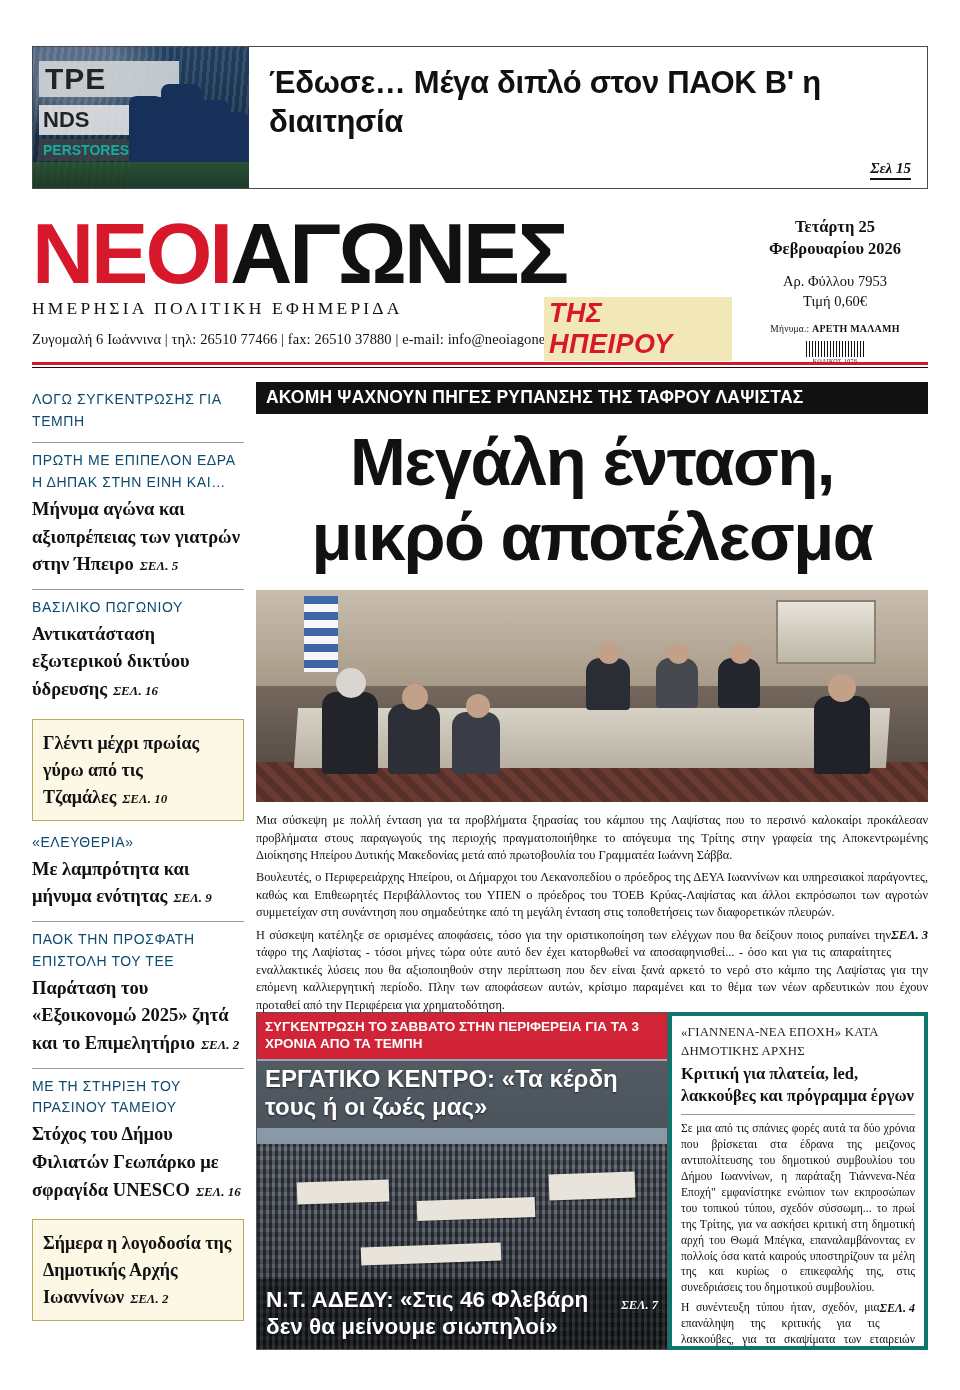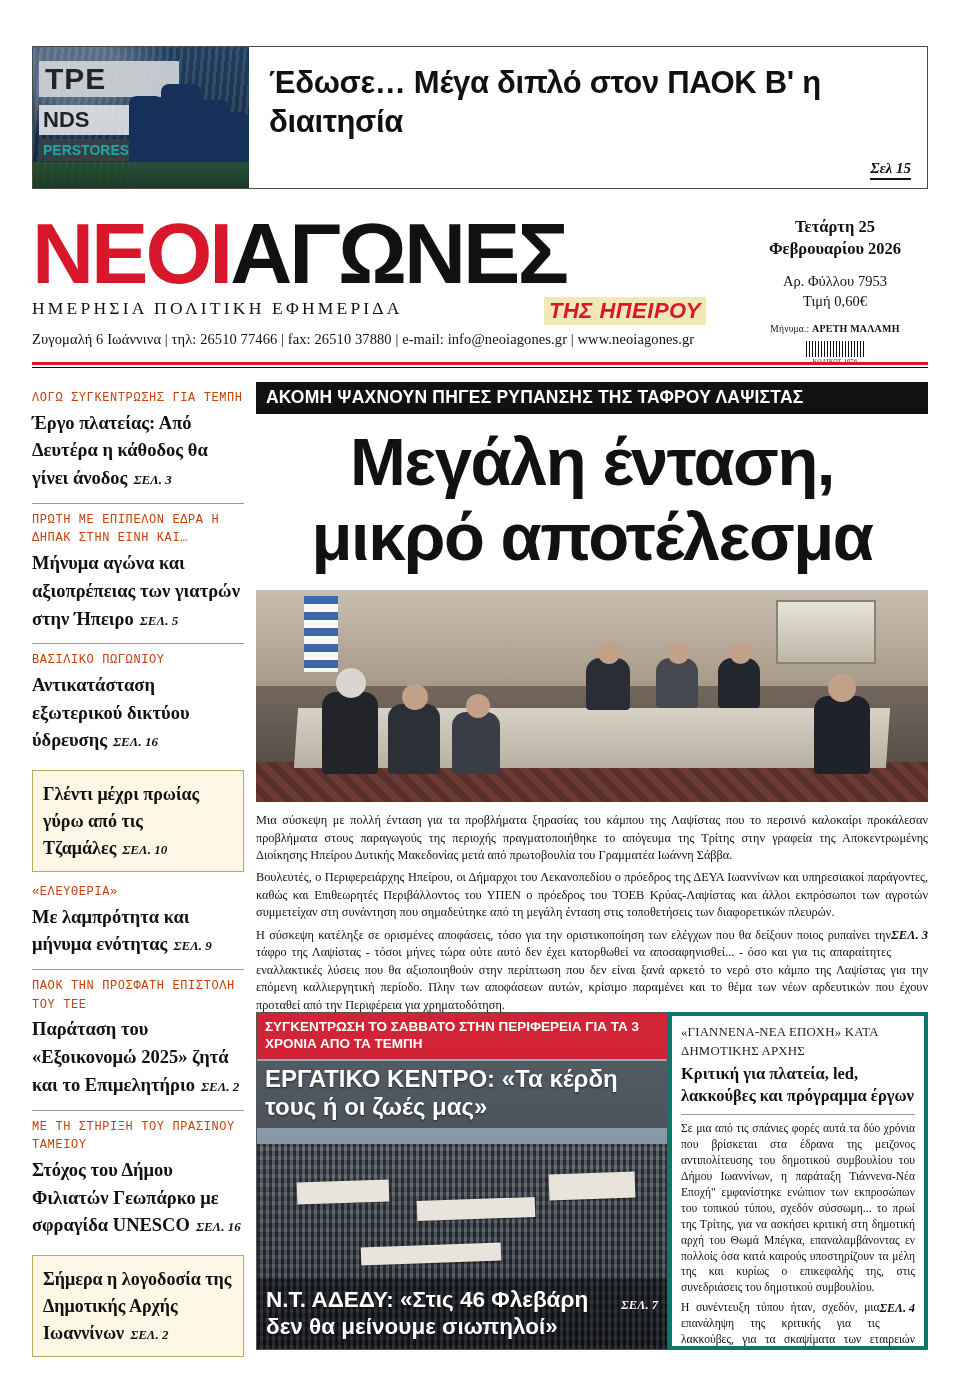--- a/index.html
+++ b/index.html
@@ -159,21 +159,21 @@
     letter-spacing: 3.2px;
     color: #111;
   }
   .subline .s2 {
     position: absolute;
     left: 512px;
     top: -1px;
     font-family: "Liberation Sans", sans-serif;
     font-style: italic;
     font-weight: bold;
-    font-size: 22px;
+    font-size: 27px;
     color: #d7182a;
     background: #f2e7b7;
     padding: 1px 5px;
     letter-spacing: 0.5px;
   }
   .contact {
     margin-top: 7px;
     font-family: "Liberation Serif", serif;
     font-size: 14.5px;
     color: #111;
@@ -227,24 +227,24 @@
   }
 
   
   .leftcol {
     position: absolute;
     left: 32px; top: 382px;
     width: 212px;
   }
   .lc-item { padding: 7px 0 6px; }
   .lc-kicker {
-    font-family: Liberation Mono, monospace;
-    font-size: 12px;
+    font-family: Liberation Sans, sans-serif;
+    font-size: 14px;
     letter-spacing: 0.6px;
-    color: #c2410c;
+    color: #0c4a6e;
     line-height: 1.55;
   }
   .lc-title {
     font-family: "Liberation Serif", serif;
     font-weight: bold;
     font-size: 18.5px;
     line-height: 1.5;
     color: #111;
     margin-top: 2px;
   }
@@ -520,21 +520,20 @@
       <div class="barcode-label">KΩΔΙΚΟΣ 1076</div>
     </div>
   </div>
   <div class="rule-red"></div>
   <div class="rule-black"></div>
 
   <div class="leftcol">
 
     <div class="lc-item">
       <div class="lc-kicker">ΛΟΓΩ ΣΥΓΚΕΝΤΡΩΣΗΣ ΓΙΑ ΤΕΜΠΗ</div>
-      <div class="lc-title"><span>Έργο πλατείας: Από Δευτέρα η κάθοδος θα γίνει άνοδος</span><span class="pg">ΣΕΛ. 3</span></div>
     </div>
     <div class="lc-div"></div>
 
     <div class="lc-item">
       <div class="lc-kicker">ΠΡΩΤΗ ΜΕ ΕΠΙΠΕΛΟΝ ΕΔΡΑ Η ΔΗΠΑΚ ΣΤΗΝ ΕΙΝΗ ΚΑΙ…</div>
       <div class="lc-title"><span>Μήνυμα αγώνα και αξιοπρέπειας των γιατρών στην Ήπειρο</span><span class="pg">ΣΕΛ. 5</span></div>
     </div>
     <div class="lc-div"></div>
 
     <div class="lc-item">

